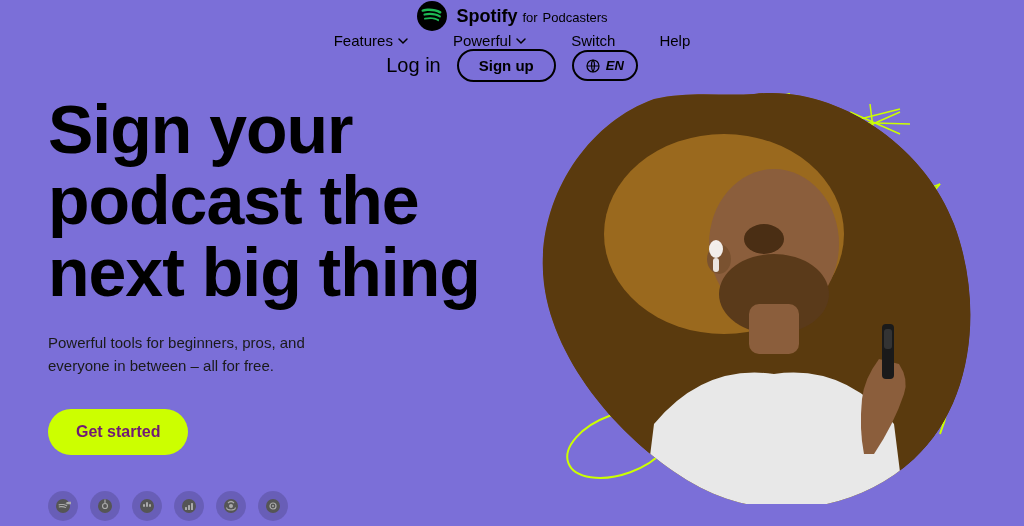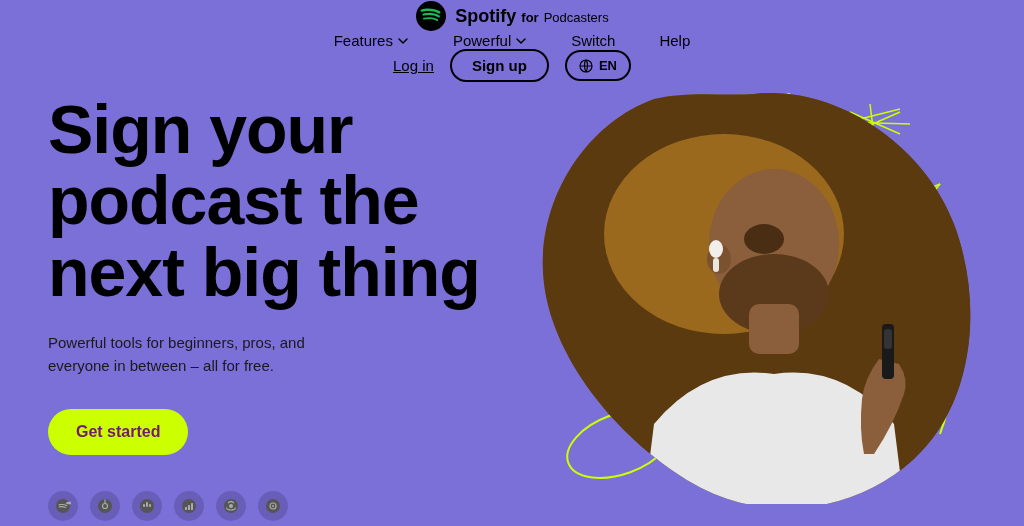--- a/index.html
+++ b/index.html
@@ -40,21 +40,21 @@
       gap: 2px;
     }
     .nav-logo-spotify {
       font-weight: 700;
       font-size: 18px;
       color: #000;
     }
     .nav-logo-for {
       font-size: 13px;
       color: #000;
-      font-weight: 700;
+      font-weight: 400;
       margin: 0 3px;
     }
     .nav-logo-podcasters {
       font-size: 13px;
       color: #000;
       font-weight: 400;
     }
 
     .nav-center {
       display: flex;
@@ -74,25 +74,24 @@
       width: 12px;
       height: 12px;
     }
 
     .nav-right {
       display: flex;
       align-items: center;
       gap: 16px;
     }
     .nav-login {
-      font-size: 15px;
+      font-size: 20px;
       font-weight: 500;
       color: #000;
       cursor: pointer;
-      text-decoration: underline;
     }
     .nav-signup {
       font-size: 15px;
       font-weight: 700;
       color: #000;
       background: transparent;
       border: 2px solid #000;
       border-radius: 24px;
       padding: 6px 20px;
       cursor: pointer;
@@ -100,20 +99,21 @@
     .nav-lang {
       display: flex;
       align-items: center;
       gap: 6px;
       border: 2px solid #000;
       border-radius: 24px;
       padding: 6px 12px;
       font-size: 13px;
       font-weight: 600;
       cursor: pointer;
+      font-style: italic;
     }
 
     
     .hero {
       position: relative;
       width: 1024px;
       height: 462px;
       background-color: #7B6FD8;
       overflow: hidden;
     }

